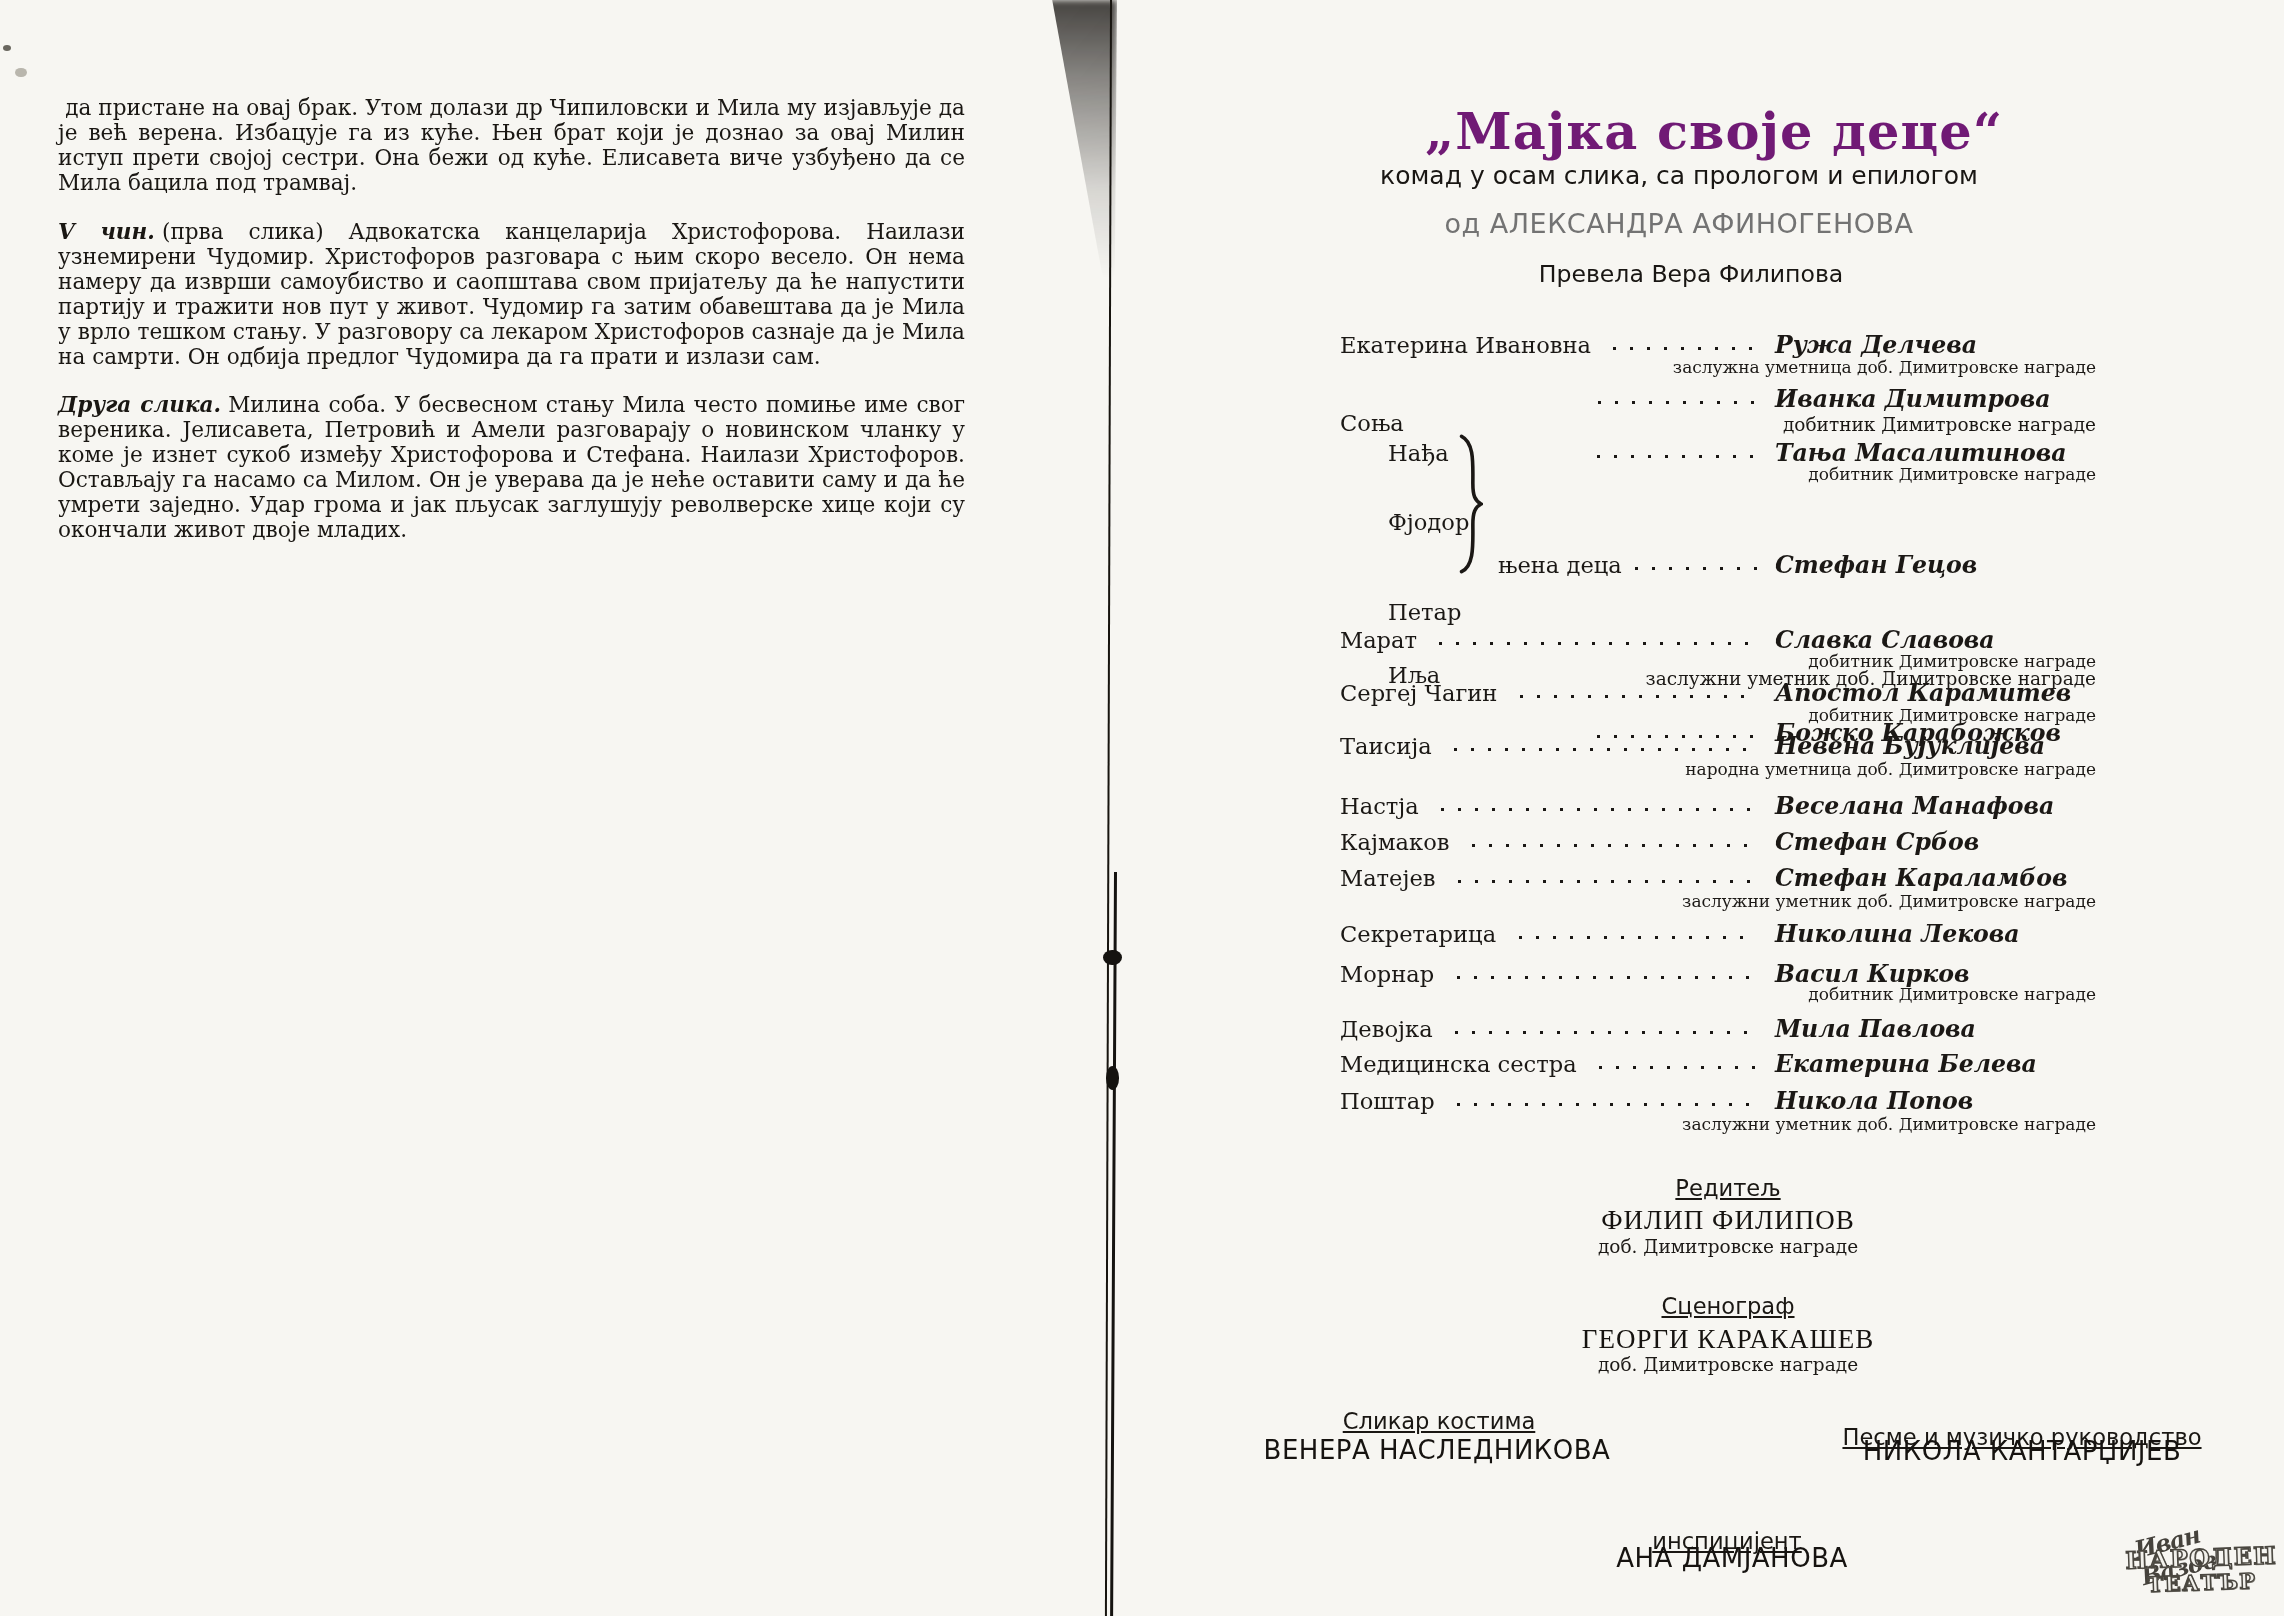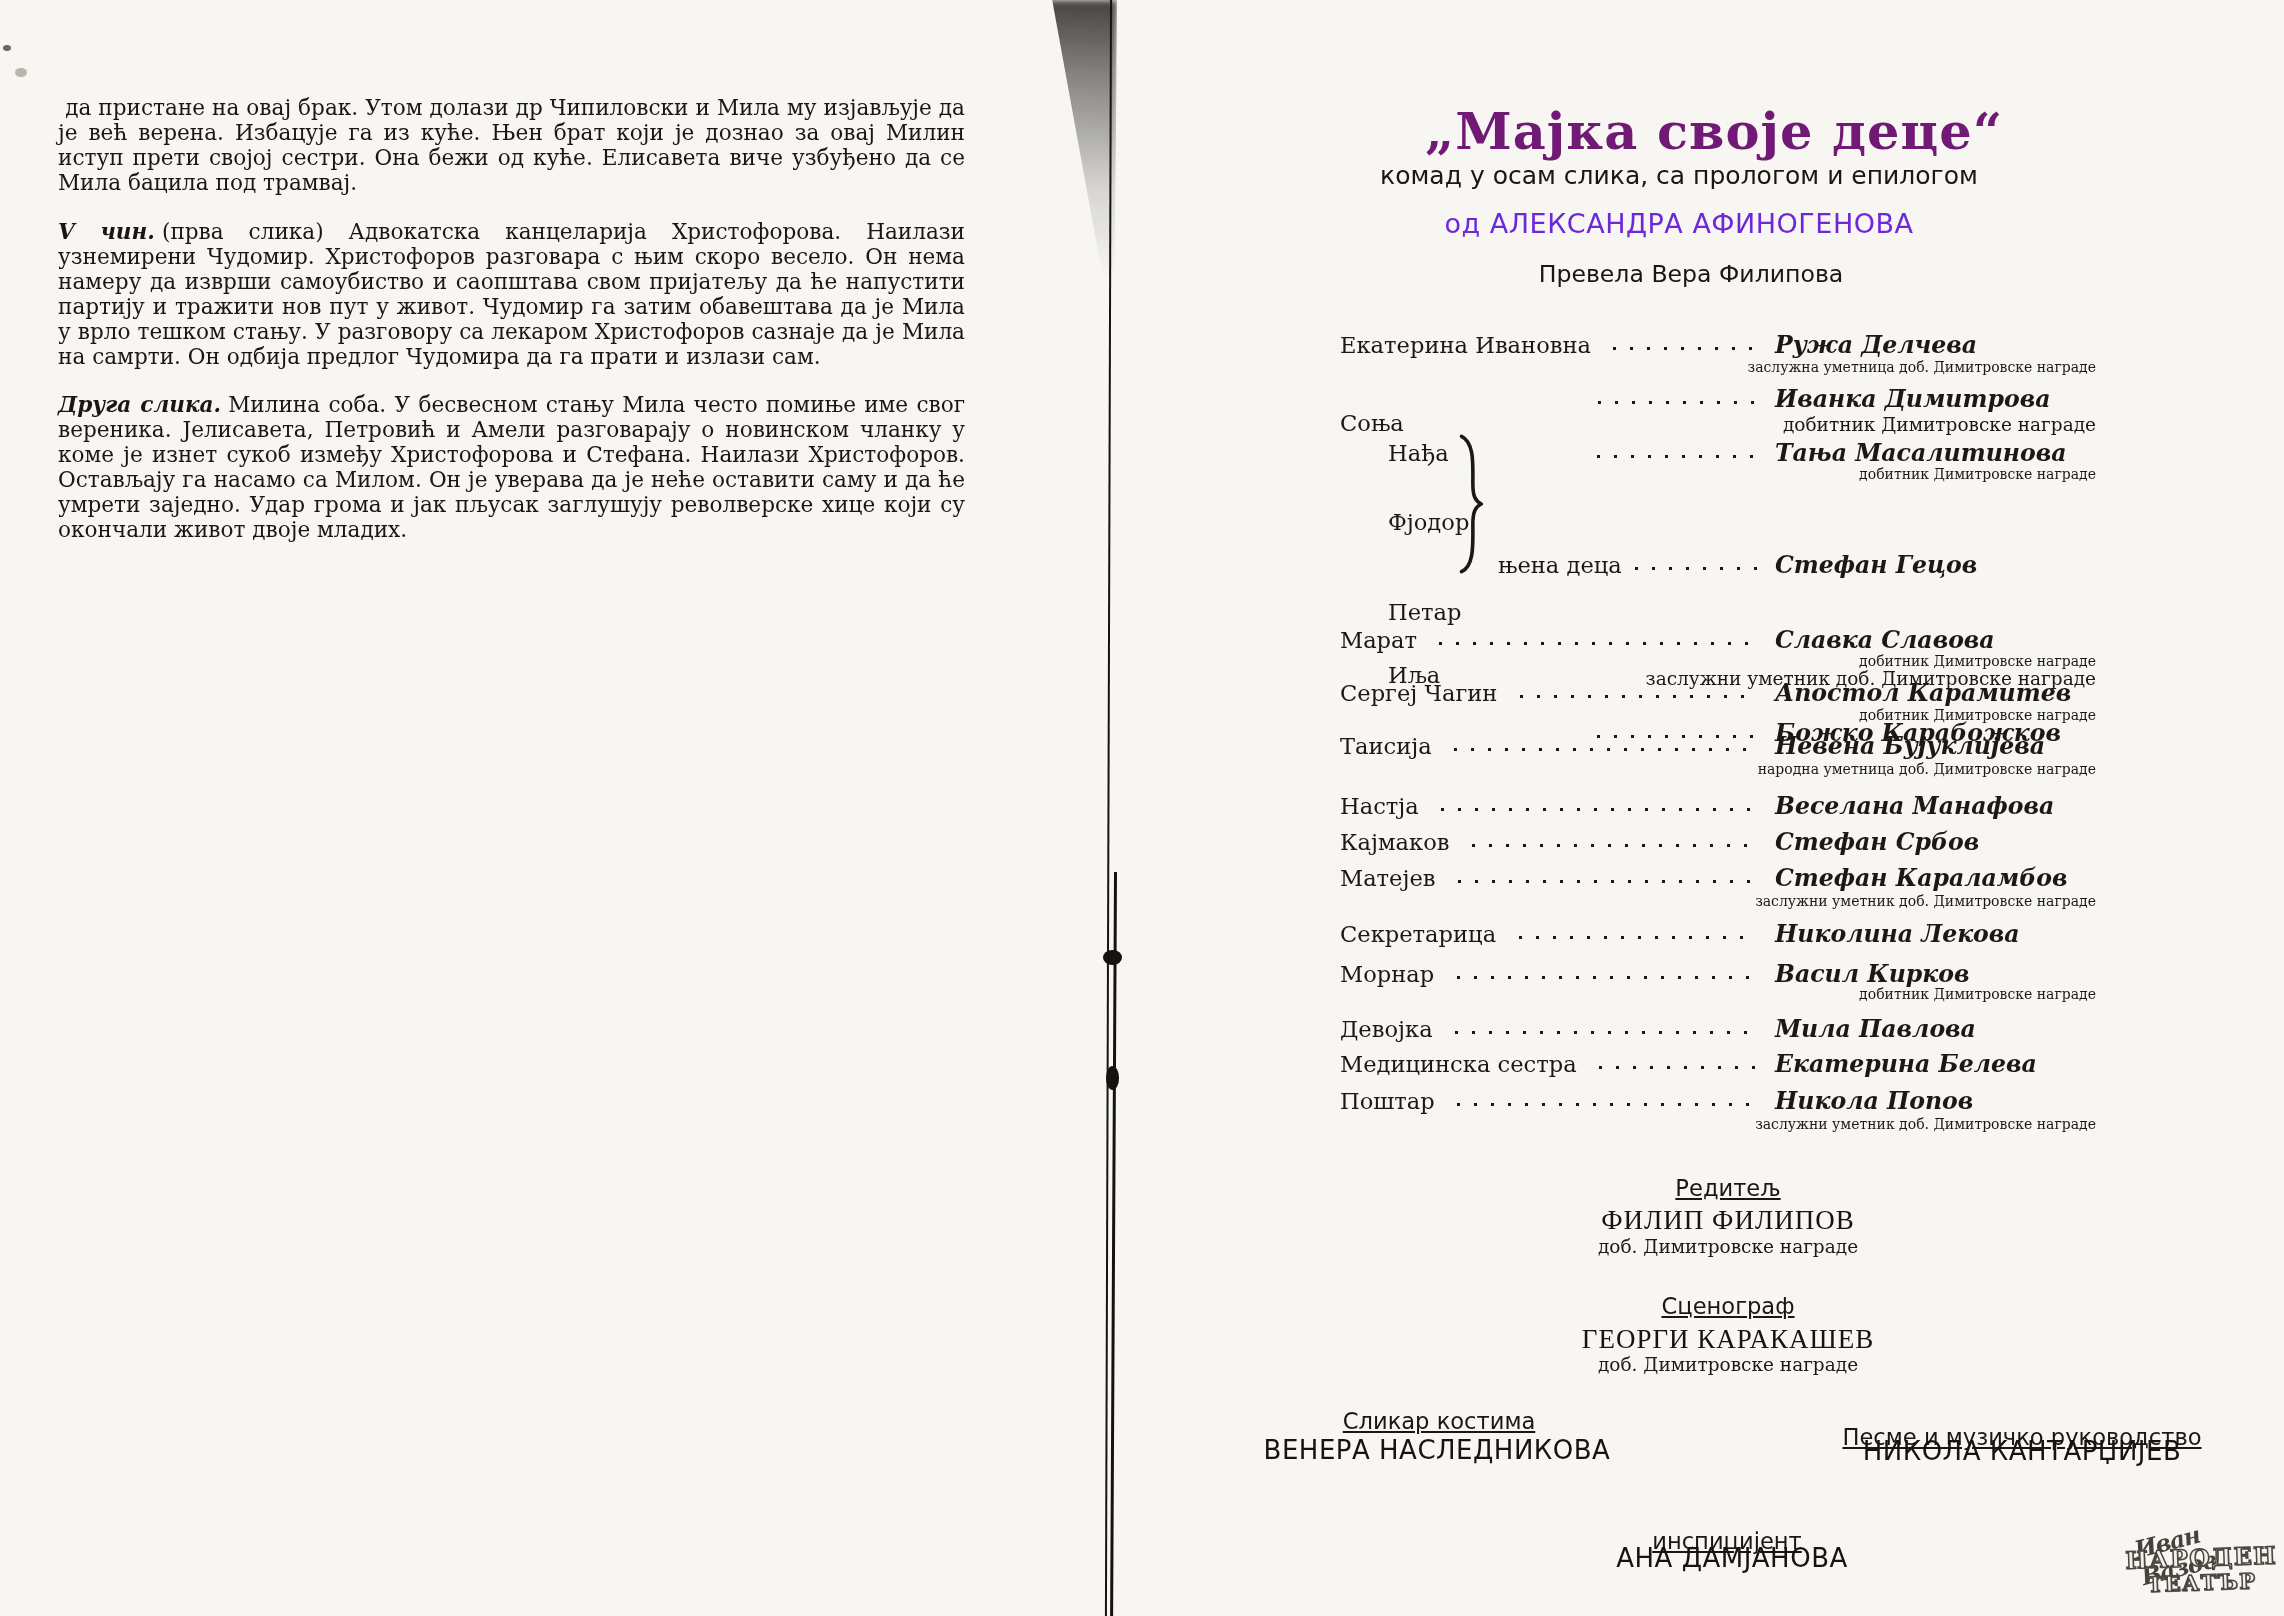--- a/index.html
+++ b/index.html
@@ -24,33 +24,33 @@
   .speck2{left:15.4px;top:68px;width:11.3px;height:9.2px;background:#b9b6ad;filter:blur(0.5px);}
   
   .para{position:absolute;left:58px;width:907px;margin:0;
     font-size:21.6px;line-height:25px;text-align:justify;color:#1a1713;}
   .lead{font-weight:bold;font-style:italic;margin-right:7.2px;}
   
   .centered{position:absolute;transform:translateX(-50%);white-space:nowrap;}
   .play-title{top:101px;left:1714px;font-family:"DejaVu Serif",serif;font-weight:bold;
     font-size:51px;letter-spacing:1px;color:#701a75;}
   .play-subtitle{top:161px;left:1679px;font-family:"DejaVu Sans",sans-serif;font-size:25px;color:#191613;}
-  .play-author{top:208px;left:1679px;font-family:"DejaVu Sans",sans-serif;font-size:27px;letter-spacing:0.5px;color:#6d28d9;}
+  .play-author{top:208px;left:1679px;font-family:"DejaVu Sans",sans-serif;font-size:27px;letter-spacing:0.5px;color:#737373;}
   .play-translator{top:260px;left:1691px;font-family:"DejaVu Sans",sans-serif;font-size:23.6px;color:#191613;}
   
   .cast-row{position:absolute;left:1340px;width:756px;height:27px;font-size:22.6px;line-height:27px;color:#1b1815;}
   .cast-flex{display:flex;}
   .rolecell{flex:0 0 auto;white-space:nowrap;}
   .noRole .rolecell{width:236px;}
   .dots{flex:1 1 auto;margin:0 18.5px 0 15.4px;
     background-image:radial-gradient(circle 1.8px at center, #1b1815 98%, rgba(0,0,0,0) 100%);
     background-size:17px 7.2px;background-repeat:repeat-x;background-position:left 0 top 13.3px;}
   .actorcell{flex:0 0 321px;white-space:nowrap;}
   .actor{font-style:italic;font-weight:bold;font-size:23.6px;}
-  .award-row{position:absolute;left:1340px;width:756px;font-size:14px;line-height:22.6px;
+  .award-row{position:absolute;left:1340px;width:756px;font-size:17px;line-height:22.6px;
     text-align:right;color:#1c1916;}
   .role-award{display:flex;justify-content:space-between;align-items:baseline;}
   .role-award .award-inline{font-size:18.5px;}
   .group-abs{position:relative;}
   .group-abs .role{position:absolute;left:0;top:0;white-space:nowrap;margin-left:48px;}
   .group-abs .group-label{position:absolute;left:158px;top:0;white-space:nowrap;}
   .group-abs .dots-abs{position:absolute;top:0;height:27px;
     background-image:radial-gradient(circle 1.8px at center, #1b1815 98%, rgba(0,0,0,0) 100%);
     background-size:17px 7.2px;background-repeat:repeat-x;background-position:left 0 top 13.3px;}
   .group-abs .actor-abs{position:absolute;left:435px;top:0;white-space:nowrap;}

